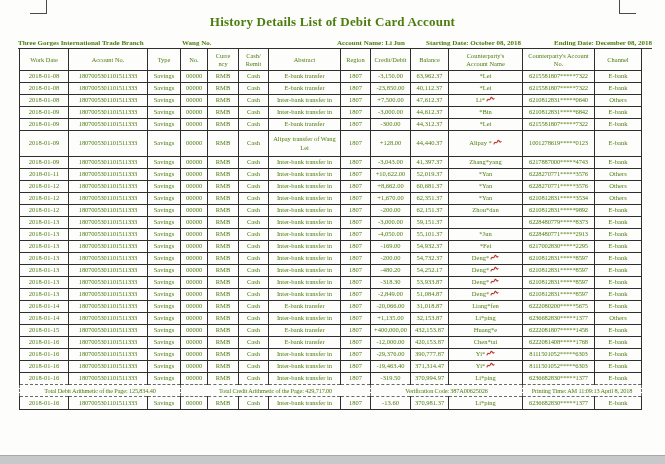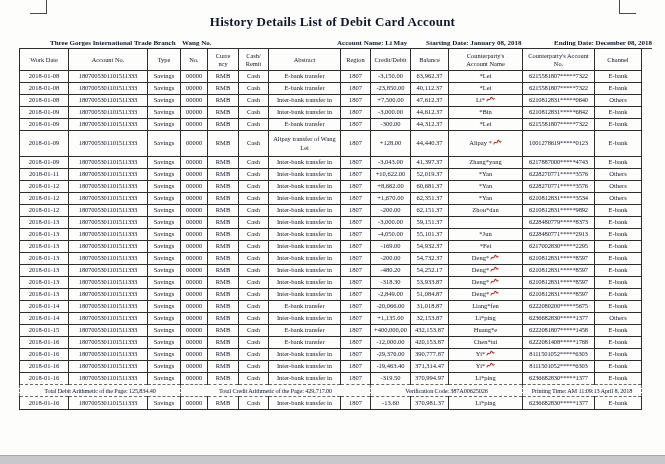--- a/index.html
+++ b/index.html
@@ -1,26 +1,26 @@
 <!DOCTYPE html>
 <html><head>
 <meta charset="utf-8">
 <style>
   html,body{margin:0;padding:0;background:#e9e9e9;}
   .page{position:relative;width:665px;height:464px;background:#fdfdfc;overflow:hidden;
-        font-family:"Liberation Serif","DejaVu Serif",serif;color:#0f172a;}
+        font-family:"Liberation Serif","DejaVu Serif",serif;color:#4d7c0f;}
   
   .mark{position:absolute;top:0;width:16px;height:13px;}
   .mark.tl{left:30px;border-right:1px solid #4a4a4a;border-bottom:1px solid #4a4a4a;}
   .mark.tr{left:619px;border-left:1px solid #4a4a4a;border-bottom:1px solid #4a4a4a;}
   .title{position:absolute;top:14px;left:0;width:100%;text-align:center;
          font-size:13px;font-weight:bold;letter-spacing:.2px;}
   .infoline{position:absolute;top:39px;left:0;width:100%;font-size:7px;font-weight:bold;}
   .infoline span{position:absolute;white-space:nowrap;border-bottom:1px solid #3a3a3a;padding-bottom:1px;}
-  .inf-branch{left:18px;margin-left:32px;}
+  .inf-branch{left:18px;}
   .inf-card{left:182px;}
   .inf-card i{display:inline-block;width:118px;}
   .inf-account{left:337px;}
   .inf-start{left:426px;}
   .inf-end{left:554px;}
   table.grid{position:absolute;left:19px;top:48px;width:622px;border-collapse:collapse;
              table-layout:fixed;font-size:6.5px;}
   .grid th,.grid td{border:1px solid #2e2e2e;padding:0;text-align:center;vertical-align:middle;
                     line-height:1.25;overflow:hidden;}
   .grid thead tr{height:22px;}
@@ -45,22 +45,22 @@
 
 <div class="page">
   <div class="mark tl"></div>
   <div class="mark tr"></div>
 
   <div class="title">History Details List of Debit Card Account</div>
 
   <div class="infoline">
     <span class="inf-branch">Three Gorges International Trade Branch</span>
     <span class="inf-card"><b>Wang No.</b><i></i></span>
-    <span class="inf-account">Account Name: Li May</span>
-    <span class="inf-start">Starting Date: January 08, 2018</span>
+    <span class="inf-account">Account Name: Li Jun</span>
+    <span class="inf-start">Starting Date: October 08, 2018</span>
     <span class="inf-end">Ending Date: December 08, 2018</span>
   </div>
 
   <table class="grid">
     <colgroup>
       <col style="width:49px">
         <col style="width:79px">
         <col style="width:33px">
         <col style="width:27px">
       <col style="width:31px">

